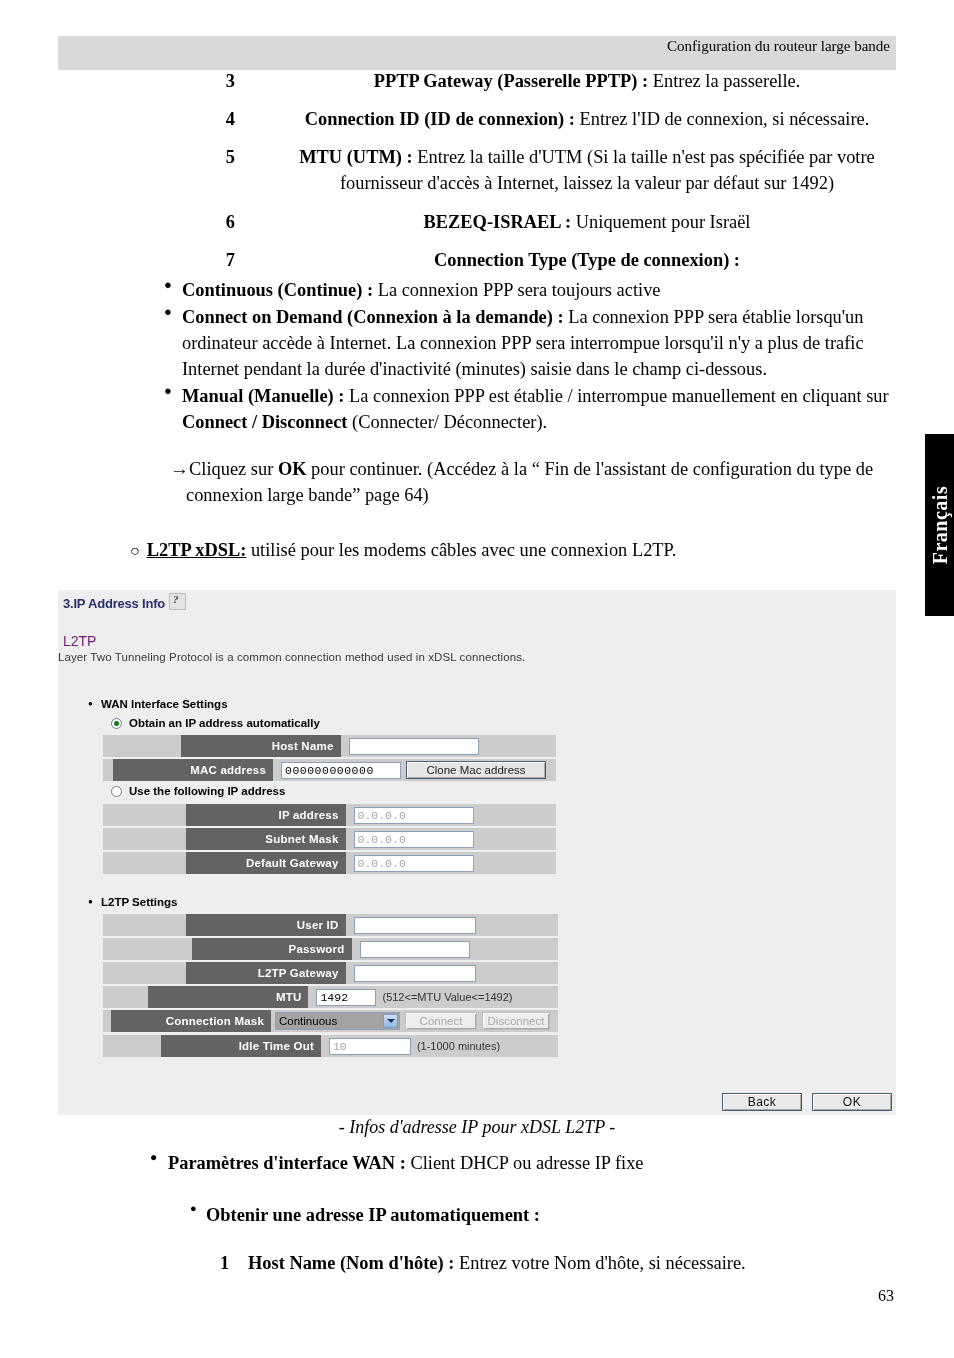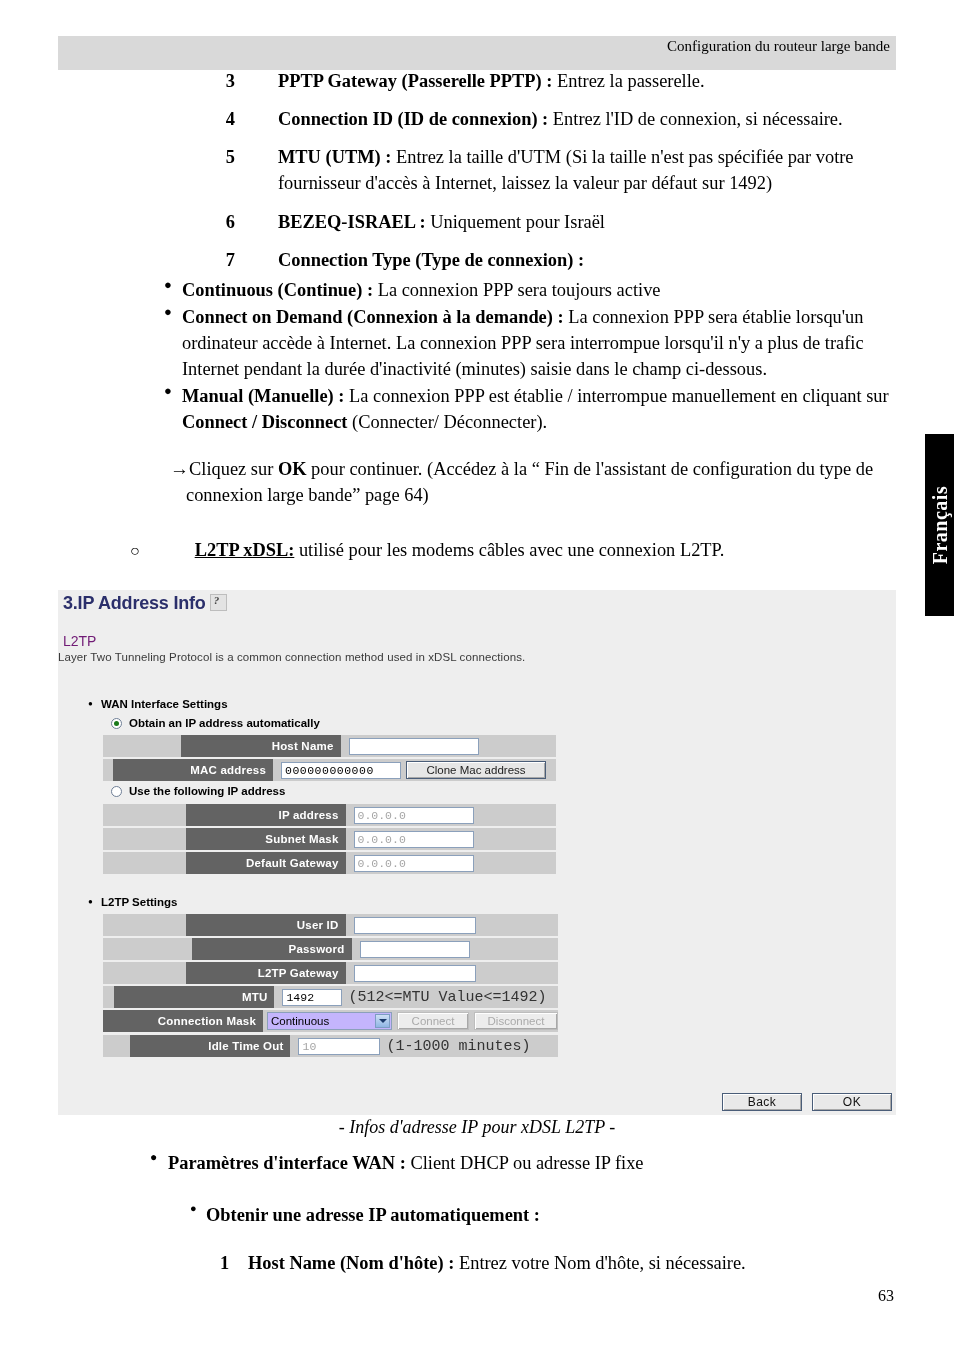--- a/index.html
+++ b/index.html
@@ -45,21 +45,21 @@
     position:relative;
     margin:0 0 12px 0;
     padding-left:34px;
     text-indent:0;
   }
   .num-item > .num{
     position:absolute;left:163px;top:0;
     font-weight:bold;
     width:14px;text-align:right;
   }
-  .num-item .body{ display:block; margin-left:186px; }
+  .num-item .body{ display:block; margin-left:186px;text-align:center; }
   b, .b{font-weight:bold;}
 
   .sub-bullets{
     list-style:none;margin:2px 0 0 0;padding:0;
   }
   .sub-bullets li{
     position:relative;
     padding-left:18px;
     margin-left:106px;
     margin-bottom:1px;
@@ -78,35 +78,35 @@
   }
   .arrow-para .arrowglyph{font-size:19px;}
 
   .circle-item{
     position:relative;
     margin:28px 0 0 72px;
   }
   .circle-item .ring{
     font-size:16px;margin-right:7px;
   }
-  .u{text-decoration:underline;margin-left:48px;}
+  .u{text-decoration:underline;}
 
   
   .shot{
     position:absolute;left:58px;top:585px;width:838px;height:530px;
     background:#eeeeee;
     font-family:"Liberation Sans", sans-serif;
     overflow:hidden;
   }
   .shot .whitestrip{
     position:absolute;left:0;top:0;width:838px;height:5px;background:#fff;
   }
   .shot-title{
     position:absolute;left:5px;top:8px;
-    font-size:18px;font-weight:bold;color:#2b2f6b;
+    font-size:13px;font-weight:bold;color:#2b2f6b;
     letter-spacing:-0.2px;
   }
   .help-icon{
     display:inline-block;width:15px;height:15px;
     background:#e3e3e3;border:1px solid #bdbdbd;
     vertical-align:-2px;margin-left:4px;
     position:relative;
   }
   .help-icon::after{
     content:"?";position:absolute;left:3px;top:-1px;
@@ -152,32 +152,32 @@
     padding-right:7px;box-sizing:border-box;letter-spacing:.2px;
   }
   .finput{
     height:17px;margin-left:8px;background:#fff;
     border:1px solid #8ba0bb;box-sizing:border-box;
     font-size:11.5px;font-family:Liberation Mono, monospace;
     display:flex;align-items:center;padding-left:3px;color:#000;
   }
   .finput.dim{color:#a6a6a6;background:#fff;}
   .hint{
-    font-size:15px;color:#333;margin-left:6px;white-space:nowrap;font-family:Liberation Mono, monospace;
+    font-size:11px;color:#333;margin-left:6px;white-space:nowrap;
   }
   .btn{
     height:18px;border:1px solid #4a5d78;background:#e6e6e6;
     box-shadow:inset 1px 1px 0 #ffffff, inset -1px -1px 0 #a8a8a8;
     font-size:11.5px;color:#222;
     display:flex;align-items:center;justify-content:center;
     margin-left:5px;box-sizing:border-box;
   }
   .btn.dis{color:#aaaaaa;border-color:#bdbdbd;background:#ededed;}
   .sel{
-    height:18px;margin-left:4px;background:#c4b5fd;border:1px solid #8ba0bb;
+    height:18px;margin-left:4px;background:#a3a3a3;border:1px solid #8ba0bb;
     font-size:11.5px;display:flex;align-items:center;
     padding-left:3px;box-sizing:border-box;position:relative;color:#000;
   }
   .sel .arrowbox{
     position:absolute;right:1px;top:1px;width:15px;height:14px;
     background:linear-gradient(#cfe0f5,#8fb6e4);
     border:1px solid #7d9cc4;box-sizing:border-box;
     display:flex;align-items:center;justify-content:center;
   }
   .sel .arrowbox::after{
@@ -343,21 +343,21 @@
     <div class="hint">(512&lt;=MTU Value&lt;=1492)</div>
   </div>
 
   <div class="frow" style="left:45px;top:425px;width:455px;">
     <div class="flabel">Connection Mask</div>
     <div class="sel" style="width:125px;">
       <span>Continuous</span>
       <span class="arrowbox"></span>
     </div>
     <div class="btn dis" style="width:72px;">Connect</div>
-    <div class="btn dis" style="width:84px;">Disconnect</div>
+    <div class="btn dis" style="width:68px;">Disconnect</div>
   </div>
 
   <div class="frow" style="left:45px;top:450px;width:455px;">
     <div class="flabel">Idle Time Out</div>
     <div class="finput dim" style="width:82px;">10</div>
     <div class="hint">(1-1000 minutes)</div>
   </div>
 
   <div class="footer-btns">
     <div class="fbtn">Back</div>

